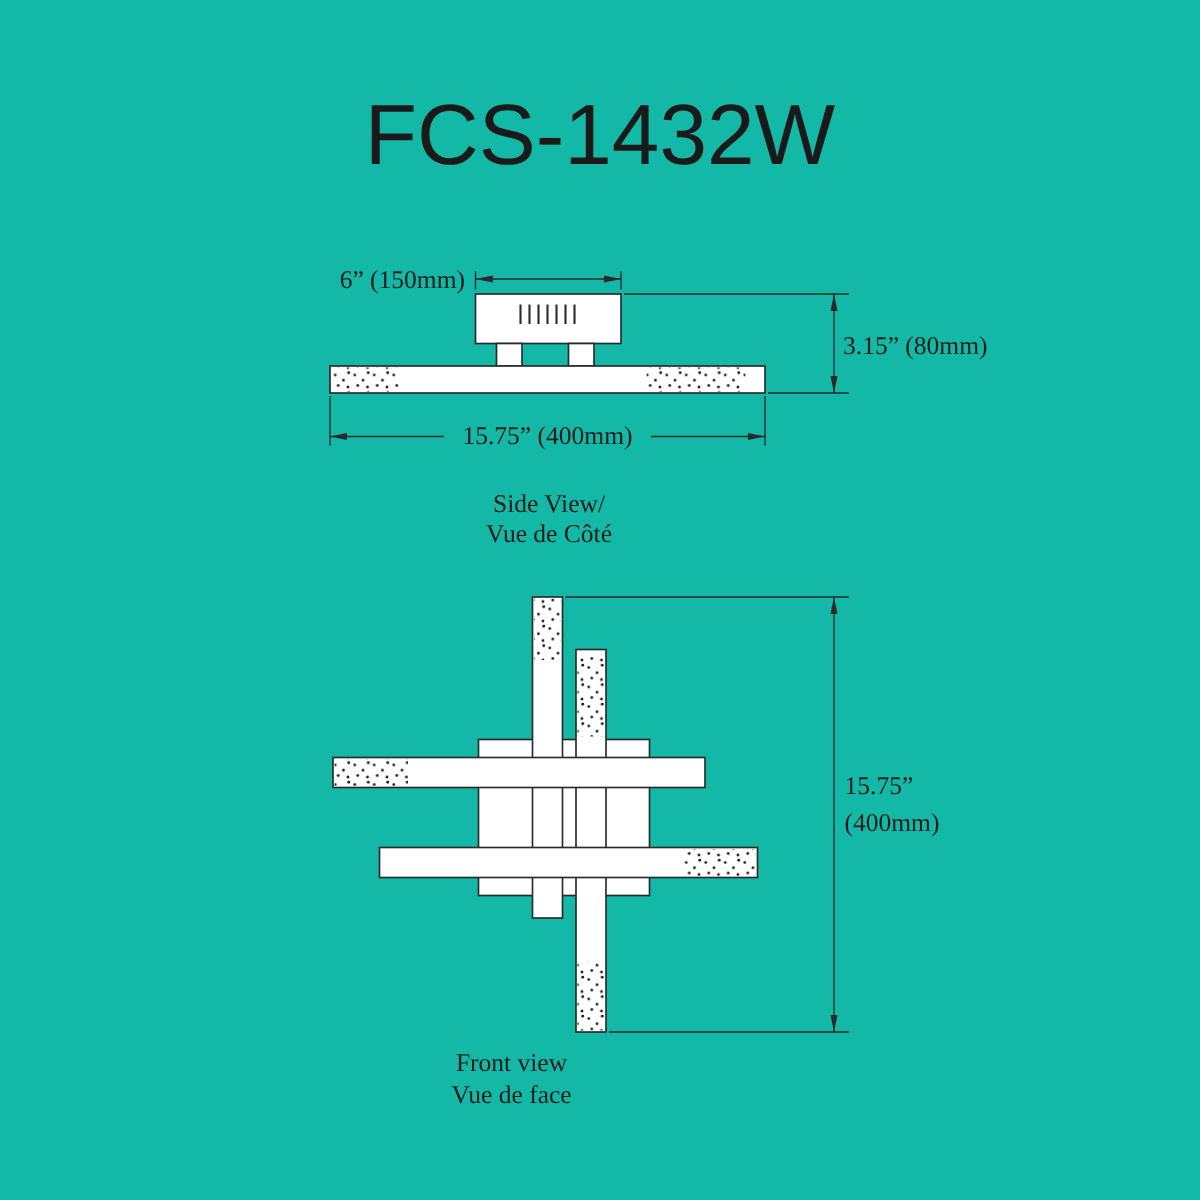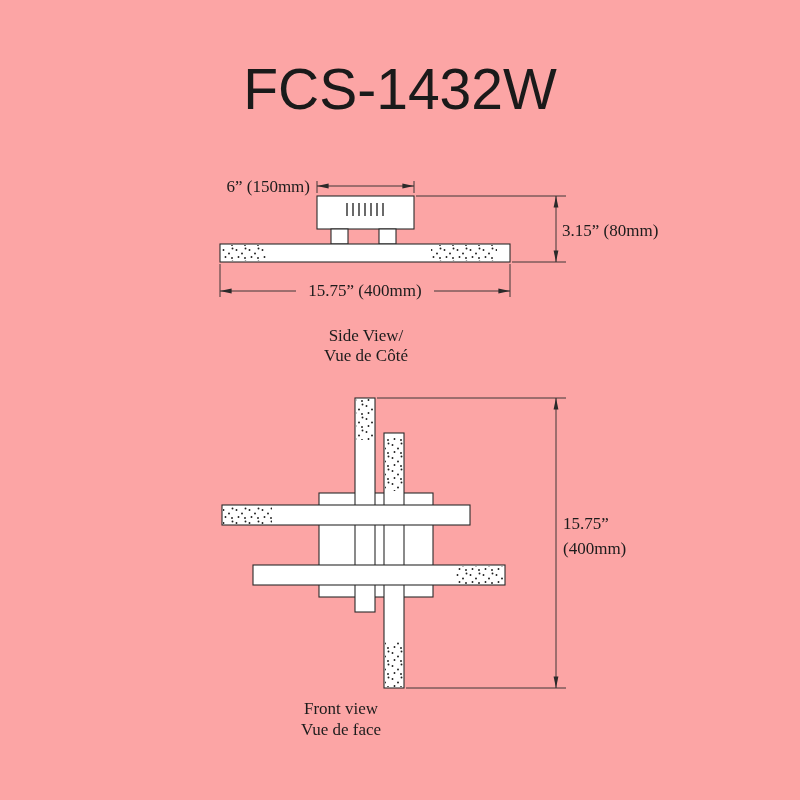--- a/index.html
+++ b/index.html
@@ -1,16 +1,16 @@
 <!DOCTYPE html>
 <html><head>
 <meta charset="utf-8">
 <style>
   html,body{margin:0;padding:0;background:#ffffff;}
-  .page{position:relative;width:800px;height:800px;background:#fca5a5;overflow:hidden;}
+  .page{position:relative;width:800px;height:800px;background:#14b8a6;overflow:hidden;}
   svg{display:block;}
   .title{font-family:"Liberation Sans",sans-serif;font-size:57px;font-weight:400;fill:#1a1a1a;}
   .dimtext{font-family:"Liberation Serif",serif;font-size:17px;fill:#1c1c1c;}
   .viewlabel{font-family:"Liberation Serif",serif;font-size:17px;fill:#1c1c1c;}
   .part{fill:#ffffff;stroke:#2a2a2a;stroke-width:1.1;}
   .thin{stroke:#2a2a2a;stroke-width:0.9;fill:none;}
   .vent{stroke:#2a2a2a;stroke-width:1.4;}
 </style>
 </head>
 <body>

